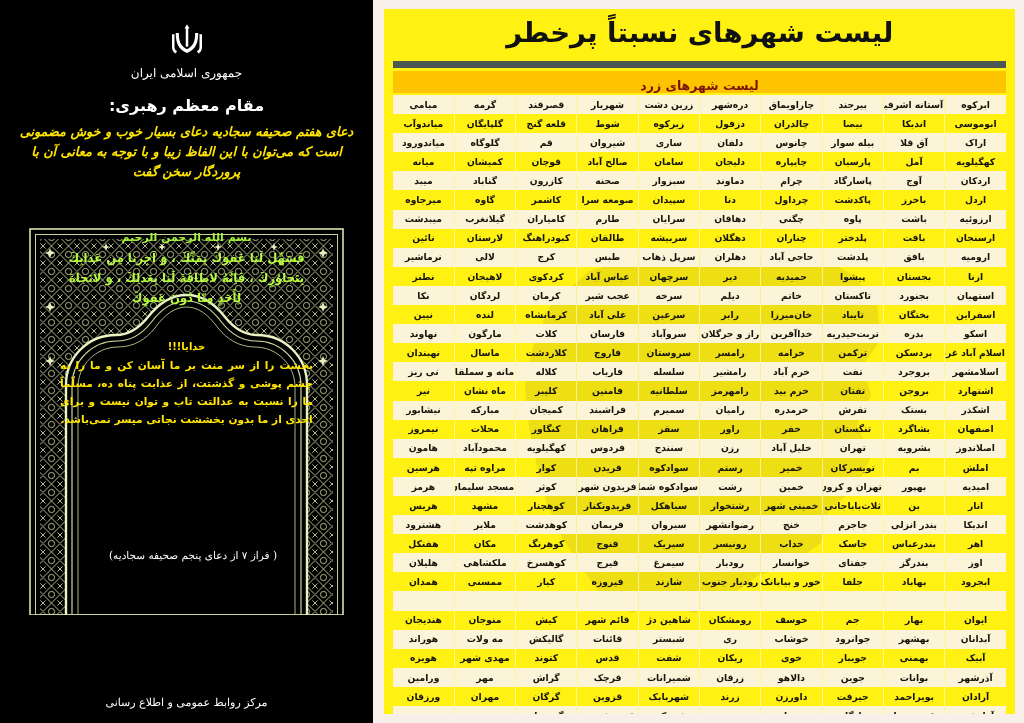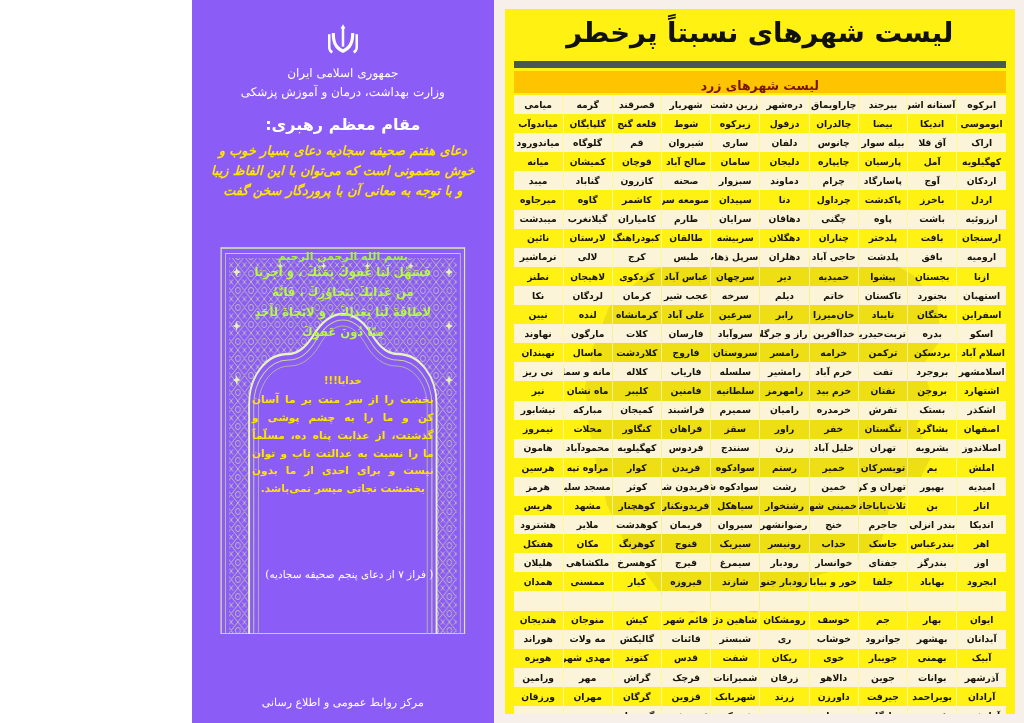--- a/index.html
+++ b/index.html
@@ -7,21 +7,21 @@
 
   html, body {
     width: 1024px;
     height: 723px;
     overflow: hidden;
     font-family: "DejaVu Sans", "Liberation Sans", sans-serif;
   }
 
   #page {
     position: relative;
-    width: 832px;
+    width: 1024px;
     height: 723px;
     display: flex;
     flex-direction: row;
     background: #f7f0ea;
   }
 
   
   .left-panel {
     position: relative;
     width: 651px;
@@ -126,21 +126,21 @@
   table.cities tr.even td { background: transparent; }
 
   td.two-line { font-size: 8.4px; white-space: normal; line-height: 1.0; }
   td.tight { font-size: 8.1px; }
 
   
   .right-panel {
     position: relative;
     width: 373px;
     height: 723px;
-    background: #8b5cf6;
+    background: #000000;
     overflow: hidden;
     text-align: center;
   }
 
   .emblem {
     margin: 20px auto 4px auto;
     width: 40px;
     height: 42px;
   }
   .emblem svg { width: 100%; height: 100%; display: block; }
@@ -188,20 +188,21 @@
     left: 0; right: 0;
     top: 36px;
     padding: 0 34px;
     z-index: 3;
   }
 
   .basmala {
     font-size: 11px;
     font-weight: bold;
     color: #a6f43a;
+    margin-bottom: 5px;
   }
   .arabic-prayer {
     font-size: 11.6px;
     font-weight: bold;
     color: #b6fb3e;
     line-height: 1.72;
     letter-spacing: .4px;
   }
   .khoda-label {
     margin-top: 32px;
@@ -680,21 +681,20 @@
           <path d="M32 6 l4 7 h-8 z"></path>
           <path d="M14 20 c0 16 4 26 18 32 C46 46 50 36 50 20 h-5 c0 14 -3 21 -13 26
                    C22 41 19 34 19 20 z"></path>
           <path d="M8 22 h4 v20 c0 4 2 6 4 7 l-2 4 c-4 -2 -6 -6 -6 -11 z"></path>
           <path d="M52 22 h4 v20 c0 5 -2 9 -6 11 l-2 -4 c2 -1 4 -3 4 -7 z"></path>
         </g>
       </svg>
     </div>
 
     <div class="ministry-line1">جمهوری اسلامی ایران</div>
-    <div class="ministry-line2">وزارت بهداشت، درمان و آموزش پزشکی</div>
 
     <div class="leader-label">مقام معظم رهبری:</div>
     <div class="leader-quote">دعای هفتم صحیفه سجادیه دعای بسیار خوب و خوش مضمونی است که می‌توان با این الفاظ زیبا و با توجه به معانی آن با پروردگار سخن گفت</div>
 
     <div class="arch-block">
       <svg class="arch-svg" viewBox="0 0 321 420" preserveAspectRatio="none" xmlns="http://www.w3.org/2000/svg">
         <defs>
           <pattern id="lattice" width="17" height="17" patternUnits="userSpaceOnUse">
             <g stroke="#cfd89a" stroke-width="1" fill="none" opacity="0.85">
               <path d="M8.5 0 L17 8.5 L8.5 17 L0 8.5 Z"></path>

